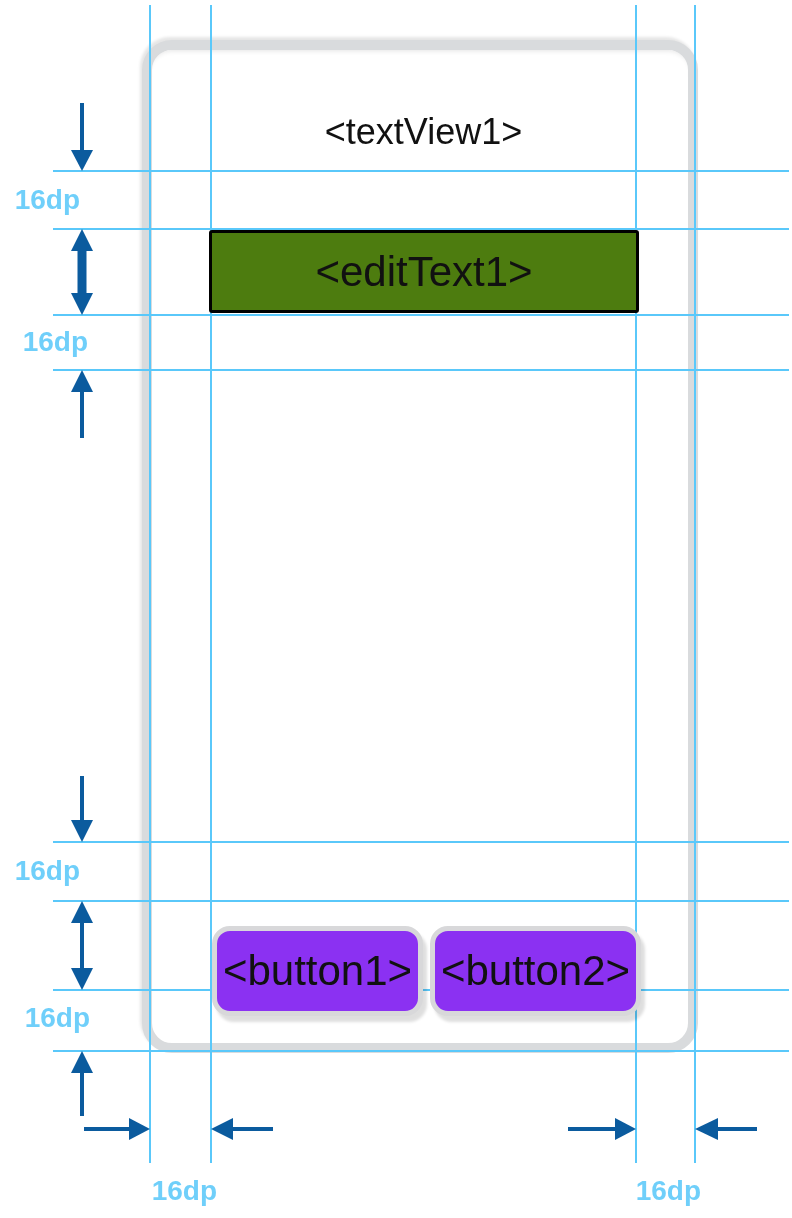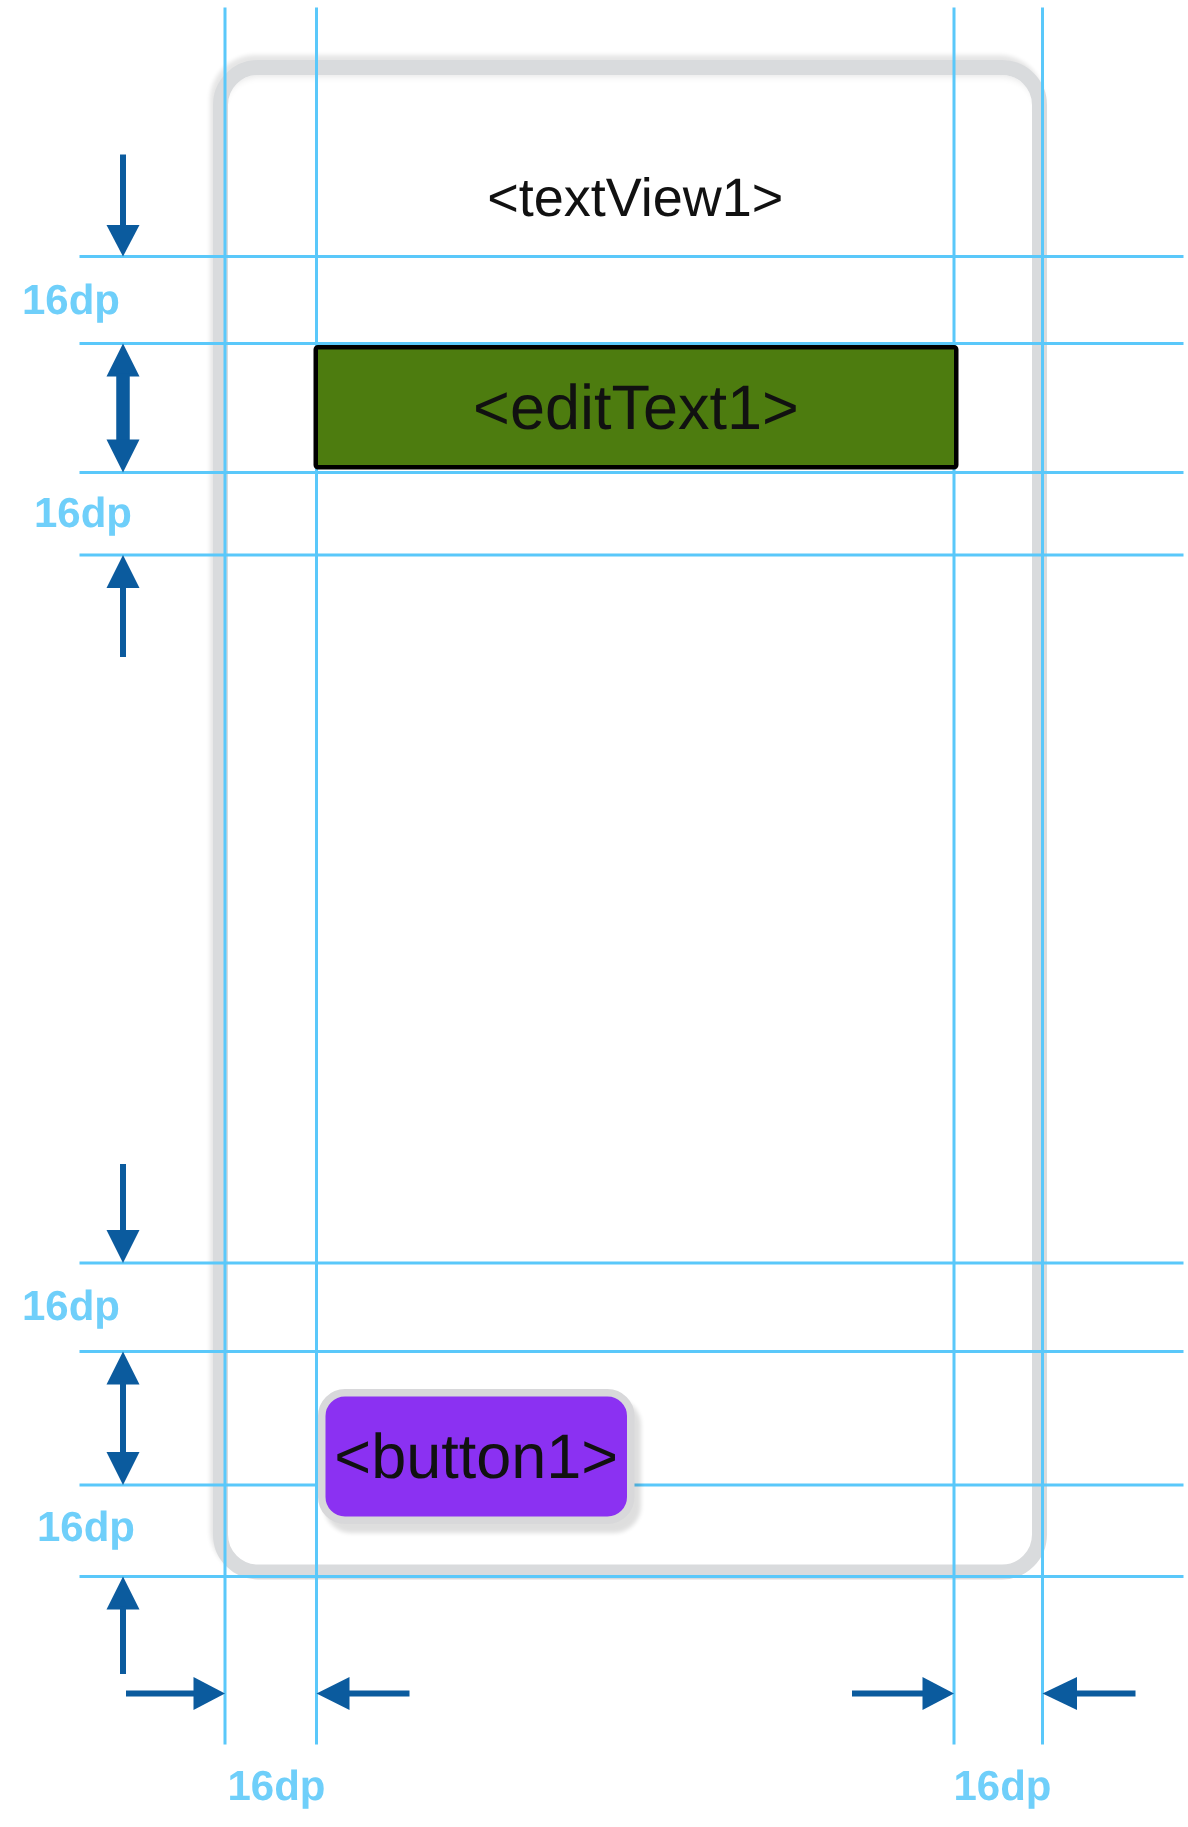--- a/index.html
+++ b/index.html
@@ -86,20 +86,21 @@
     <line class="guide" x1="53" y1="1051" x2="789" y2="1051"></line>
     <line class="guide" x1="150" y1="5" x2="150" y2="1163"></line>
     <line class="guide" x1="211" y1="5" x2="211" y2="1163"></line>
     <line class="guide" x1="636" y1="5" x2="636" y2="1163"></line>
     <line class="guide" x1="695" y1="5" x2="695" y2="1163"></line>
   </svg>
 
   <div class="textview">&lt;textView1&gt;</div>
   <div class="edittext et1">&lt;editText1&gt;</div>
   <div class="button b1">&lt;button1&gt;</div>
+  <div class="button b2">&lt;button2&gt;</div>
 
   <svg class="dims-svg" width="792" height="1218">
 
     <line class="dl" x1="82" y1="103" x2="82" y2="151"></line>
     <polygon class="ah" points="71,150 93,150 82,171"></polygon>
 
     <polygon class="ah" points="71,251 93,251 82,229"></polygon>
     <line class="dl thick" x1="82" y1="249" x2="82" y2="295"></line>
     <polygon class="ah" points="71,293 93,293 82,315"></polygon>
 

